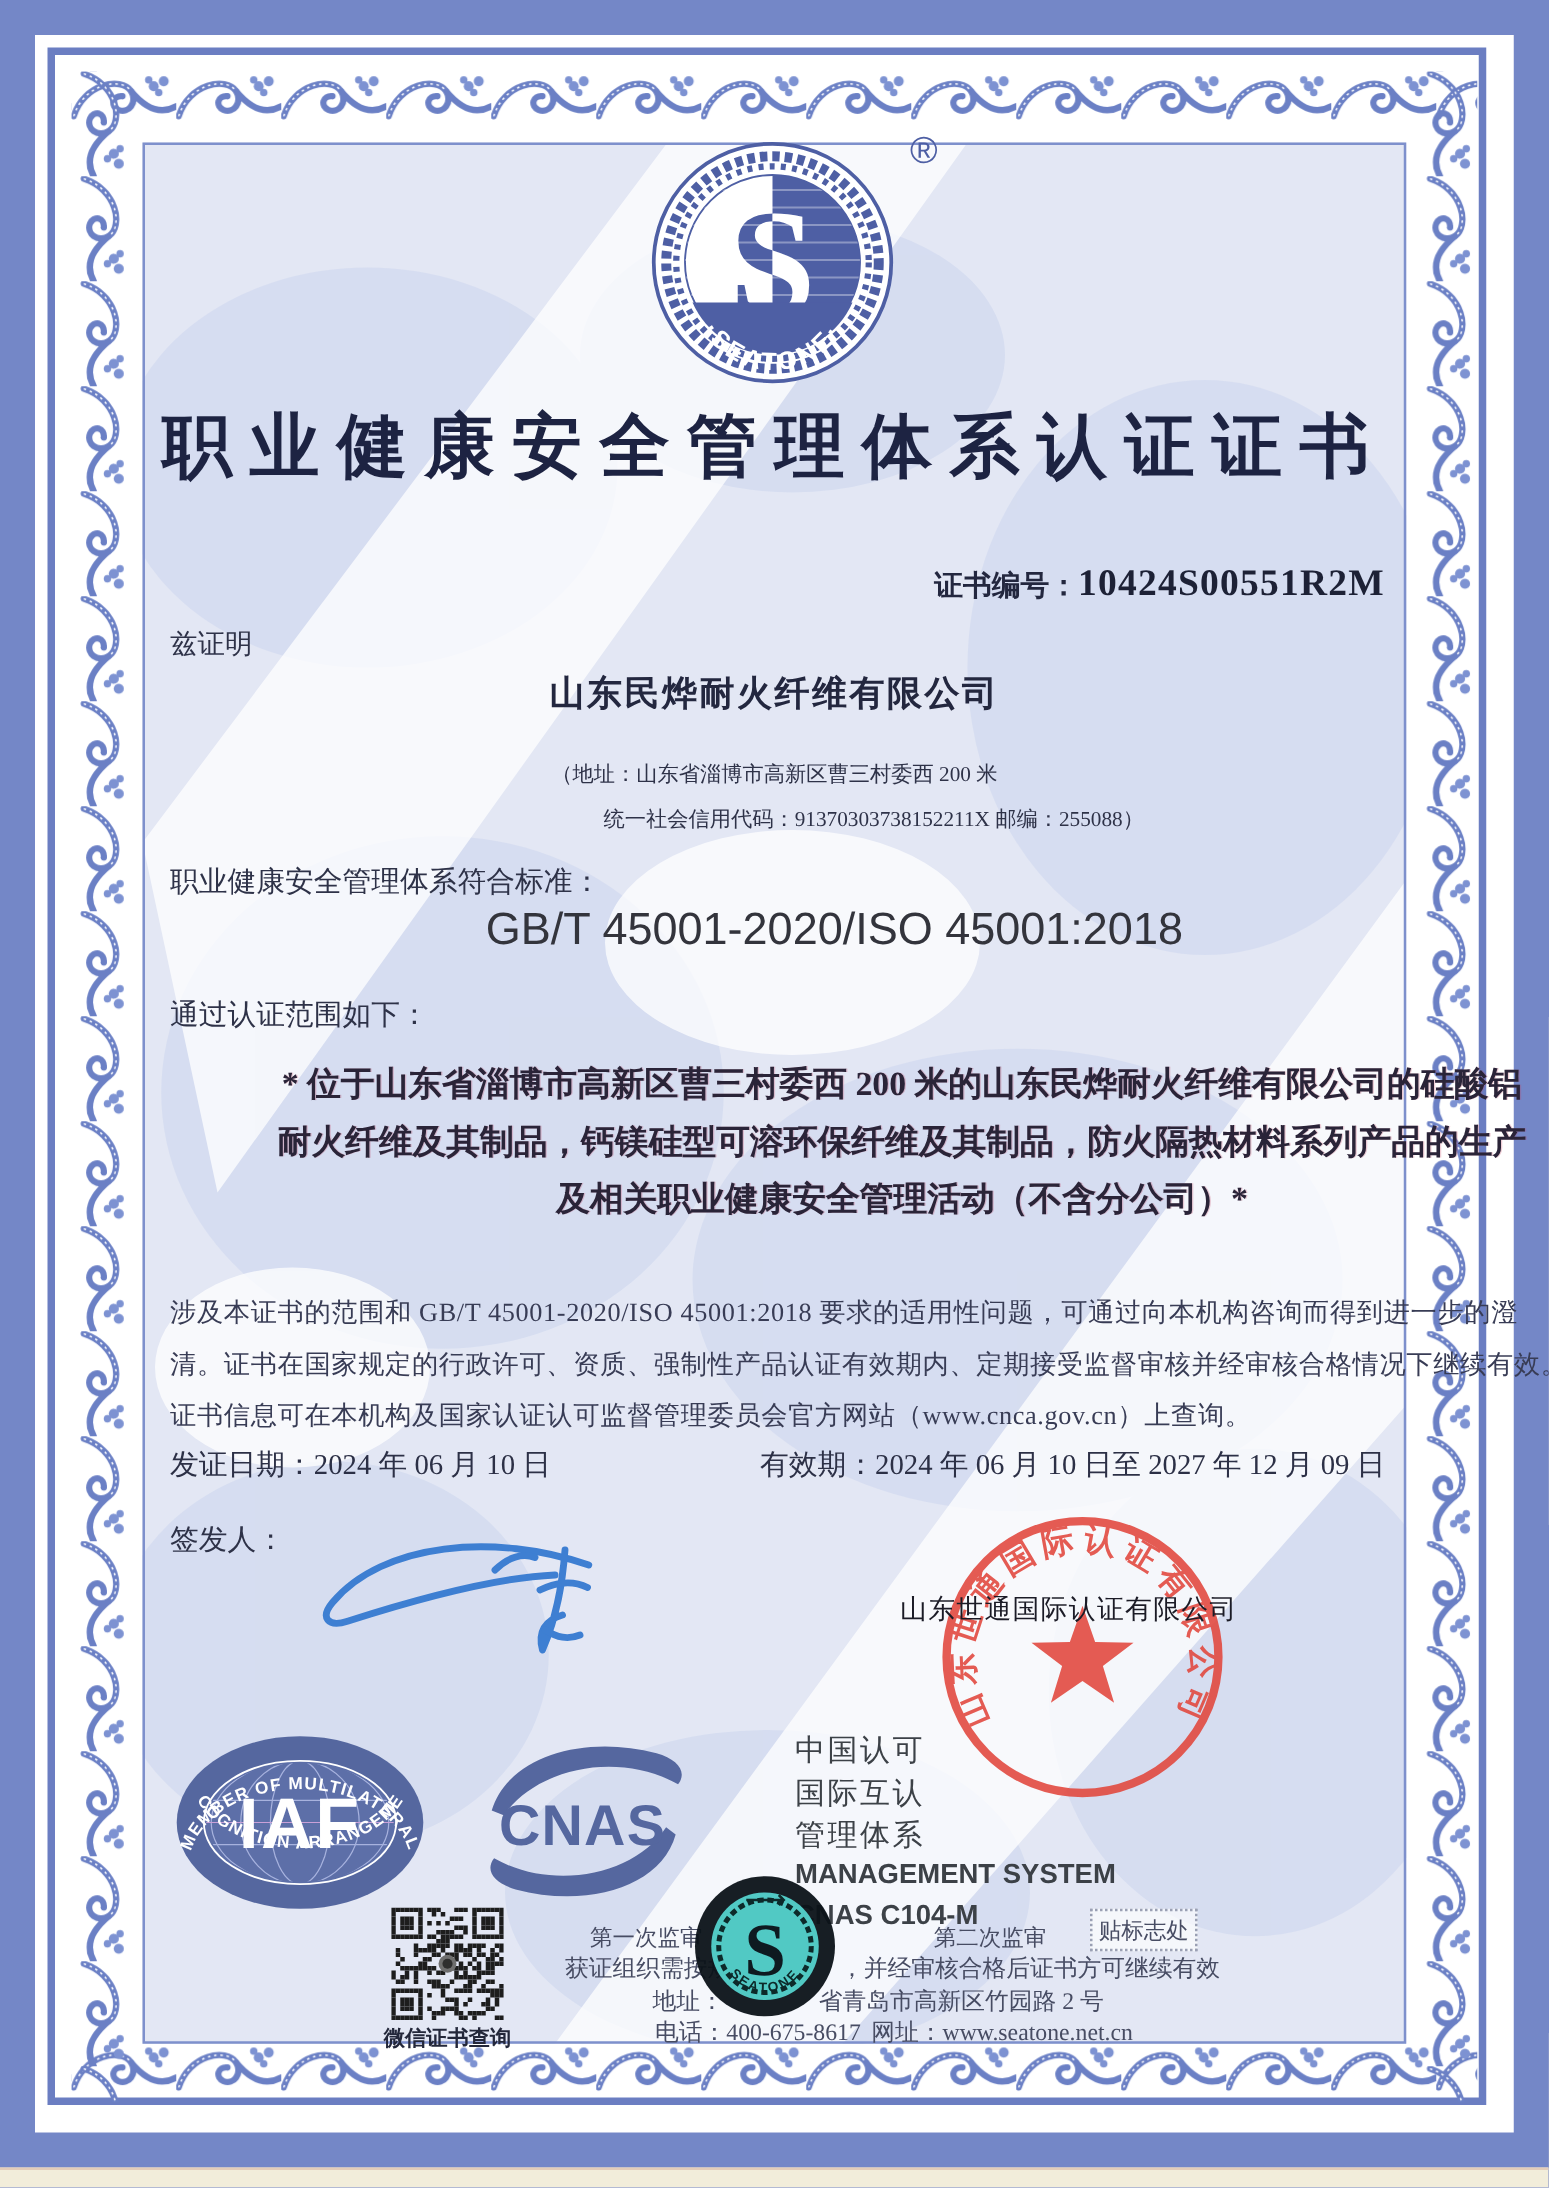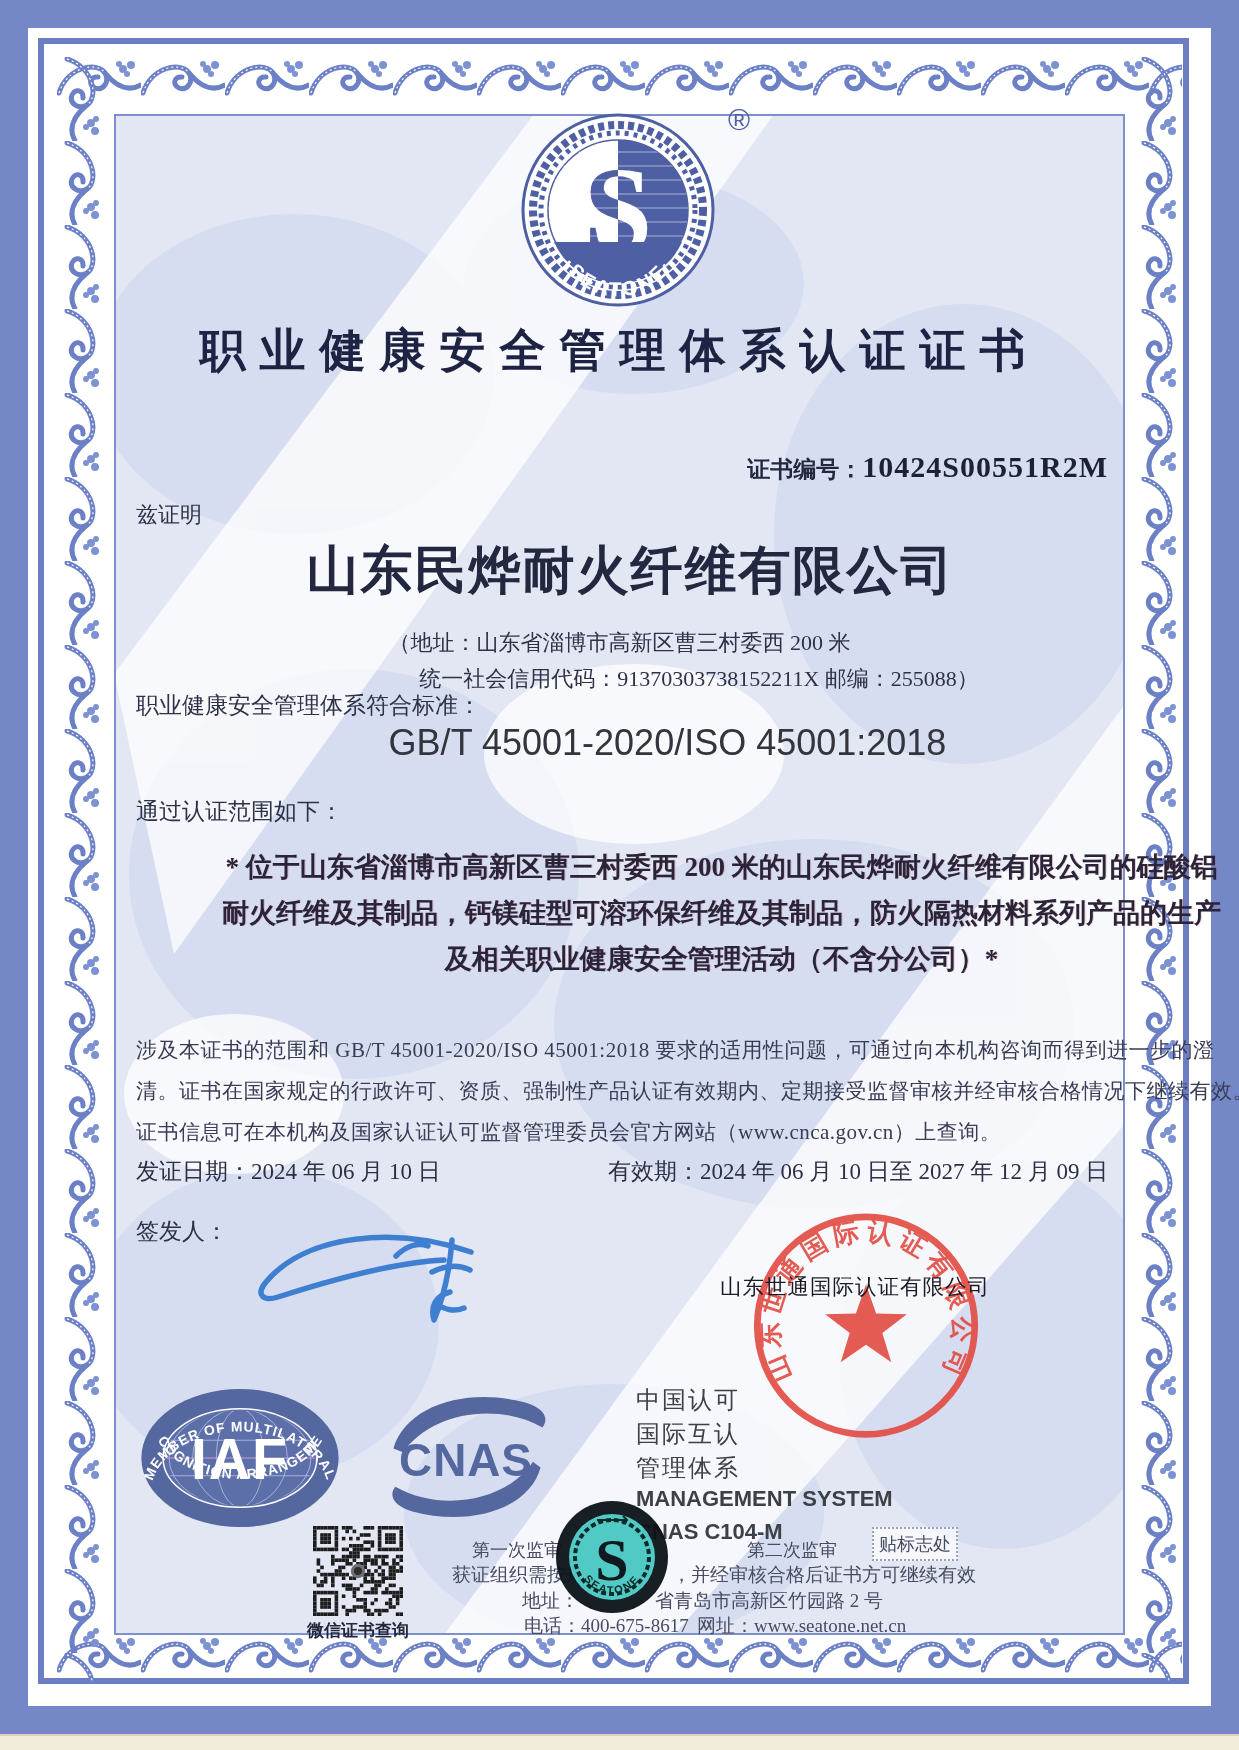--- a/index.html
+++ b/index.html
@@ -8,26 +8,26 @@
   .abs{position:absolute;}
   .paper{left:28px;top:28px;width:1183px;height:1678px;background:#ffffff;}
   .cream{left:0;top:1734px;width:1239px;height:16px;background:#f2edda;border-top:2px solid #e3cdb9;}
   .line1{left:38px;top:38px;width:1151px;height:1646px;border:6px solid #6b7ec2;box-sizing:border-box;}
   .content-bg{left:114px;top:114px;width:1011px;height:1521px;background:#e3e7f4;}
   .line2{left:114px;top:114px;width:1011px;height:1521px;border:2px solid #7e90cc;box-sizing:border-box;z-index:4;}
   .band{z-index:3;}
   .wm{left:114px;top:114px;z-index:1;}
   .txt{z-index:5;color:#2c3046;white-space:nowrap;}
   .center{text-align:center;}
-  .title{font-size:46px;font-weight:bold;letter-spacing:14px;color:#1d2342;}
+  .title{font-size:56px;font-weight:bold;letter-spacing:14px;color:#1d2342;}
   .certno-label{font-size:23px;font-weight:bold;color:#23273f;}
   .certno-val{font-size:30px;font-weight:bold;color:#1d2136;letter-spacing:1px;}
   .small-h{font-size:23px;color:#2e3248;}
-  .company{font-size:52px;font-weight:bold;letter-spacing:2px;color:#23273f;padding-left:11px;}
-  .addr{font-size:22px;color:#2e3248;margin-top:20px;}
+  .company{font-size:28px;font-weight:bold;letter-spacing:2px;color:#23273f;}
+  .addr{font-size:17px;color:#2e3248;}
   .standard{font-family:"Liberation Sans","DejaVu Sans",sans-serif;font-size:36px;font-weight:500;
             color:#33343c;letter-spacing:0px;padding-left:48px;}
   .scope{font-size:27px;font-weight:600;color:#2a2438;line-height:46px;
          text-shadow:1px 0 0 rgba(190,60,90,0.25);}
   .notice{font-size:21px;color:#383c55;line-height:41px;letter-spacing:0.5px;white-space:nowrap;}
   .dateline{font-size:23px;color:#2c3046;}
   .issuer-print{font-size:21.5px;color:#1b1b26;letter-spacing:1px;z-index:7;}
   .accr-cn{font-family:Liberation Sans, sans-serif;font-size:24px;color:#3c4147;letter-spacing:2px;z-index:5;}
   .accr-en{font-family:"Liberation Sans","DejaVu Sans",sans-serif;font-size:22px;font-weight:bold;color:#3c4147;z-index:5;}
   .foot{font-size:19px;color:#474c63;z-index:5;}

